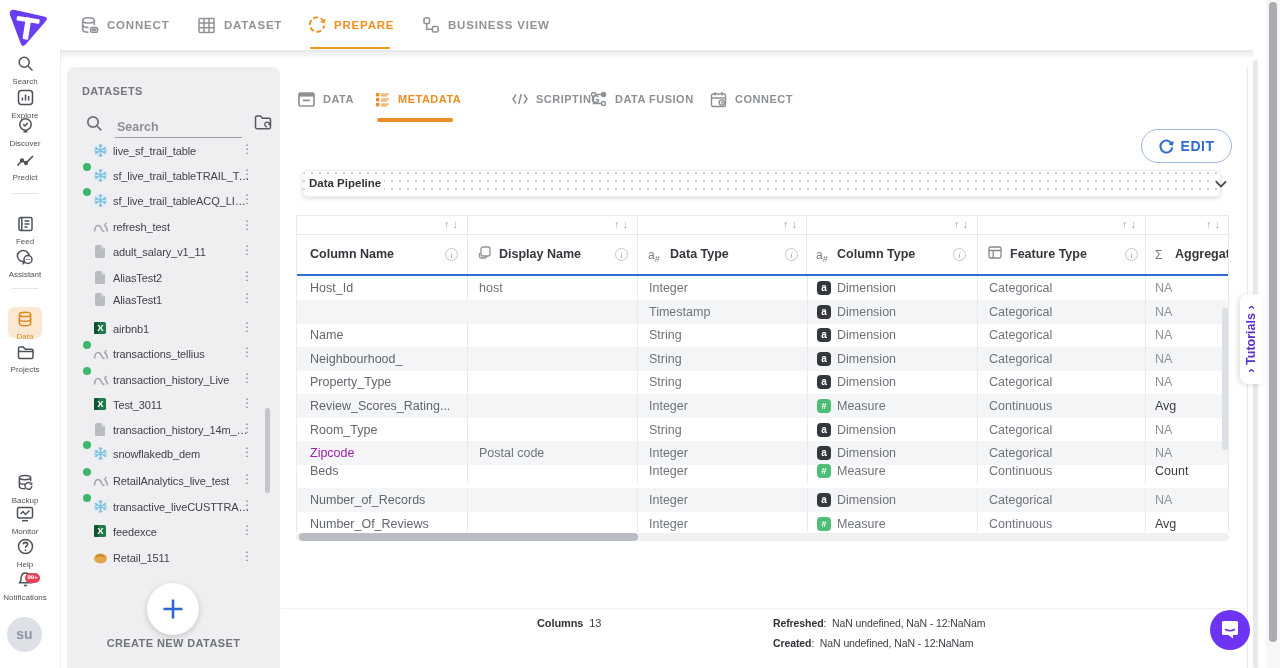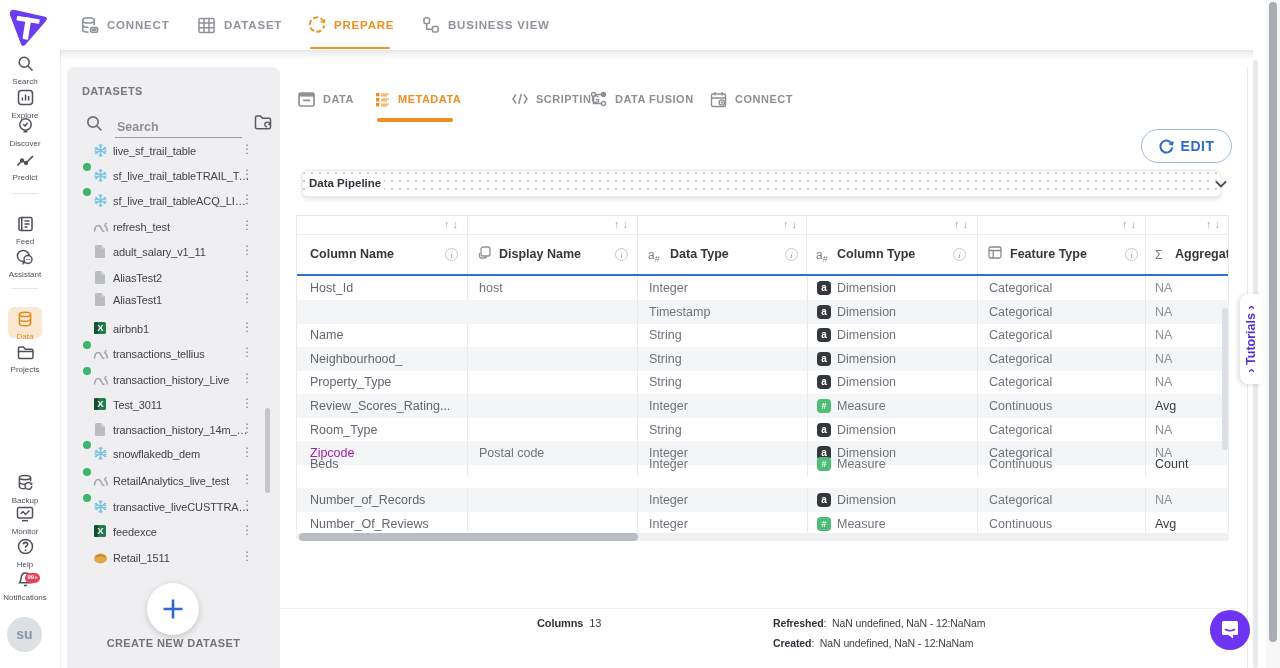--- a/index.html
+++ b/index.html
@@ -613,21 +613,21 @@
       <div class="badge dim">a</div>
       <div class="tv" style="left:30px">Dimension</div>
     </div>
     <div class="tcell" style="left:681px;width:168px">
         <div class="tv" style="left:11px">Categorical</div>
       </div>
     <div class="tcell" style="left:849px;width:84px;border-right:none">
         <div class="tv" style="left:9px;color:#8f939a">NA</div>
       </div>
   </div>
-    <div class="trow " style="top:236px">
+    <div class="trow " style="top:243px">
     <div class="tcell" style="left:0;width:171px">
         <div class="tv" style="left:13px;color:#62666f">Beds</div>
       </div>
     <div class="tcell" style="left:171px;width:170px"></div>
     <div class="tcell" style="left:341px;width:170px">
         <div class="tv" style="left:11px">Integer</div>
       </div>
     <div class="tcell" style="left:510px;width:171px">
       <div class="badge mea">#</div>
       <div class="tv" style="left:30px">Measure</div>

